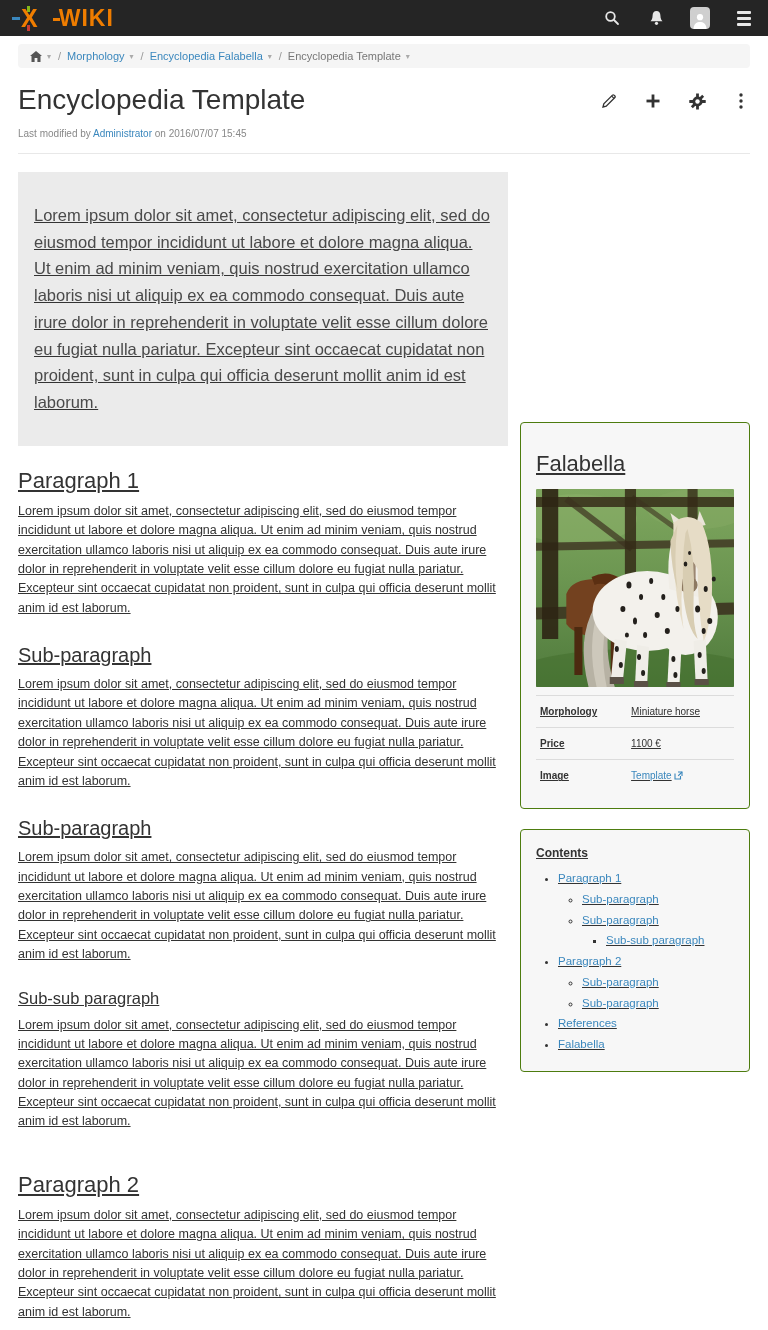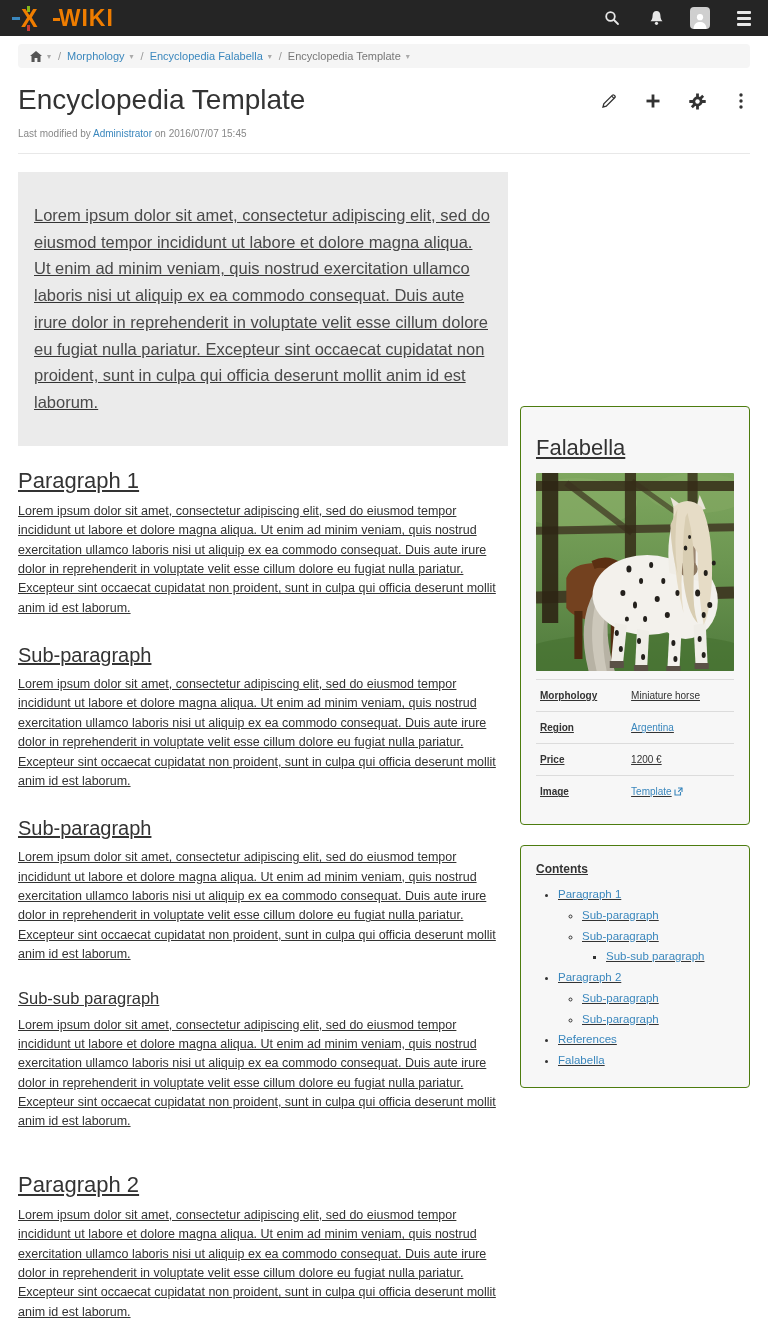--- a/index.html
+++ b/index.html
@@ -288,26 +288,22 @@
               <ellipse cx="152" cy="64" rx="1.5" ry="2"></ellipse>
           </g>
         </svg>
         <table class="infobox-table">
           <tbody>
               <tr>
             <td class="lbl">Morphology</td>
             <td>Miniature horse</td>
           </tr>
           <tr>
-            <td class="lbl">Region</td>
-            <td><a href="#">Argentina</a></td>
-          </tr>
-          <tr>
             <td class="lbl">Price</td>
-            <td>1200 €</td>
+            <td>1100 €</td>
           </tr>
           <tr>
             <td class="lbl">Image</td>
             <td>
               <a href="#">Template</a><span class="ext-icon"><svg width="9" height="9" viewBox="0 0 9 9">
                       <path d="M1 2.5 L1 8 L6.5 8 L6.5 5" fill="none" stroke="#3a87bd" stroke-width="1.1"></path>
                       <path d="M4 1 L8 1 L8 5" fill="none" stroke="#3a87bd" stroke-width="1.1"></path>
                       <line x1="8" y1="1" x2="4.2" y2="4.8" stroke="#3a87bd" stroke-width="1.1"></line>
                     </svg></span>
             </td>

